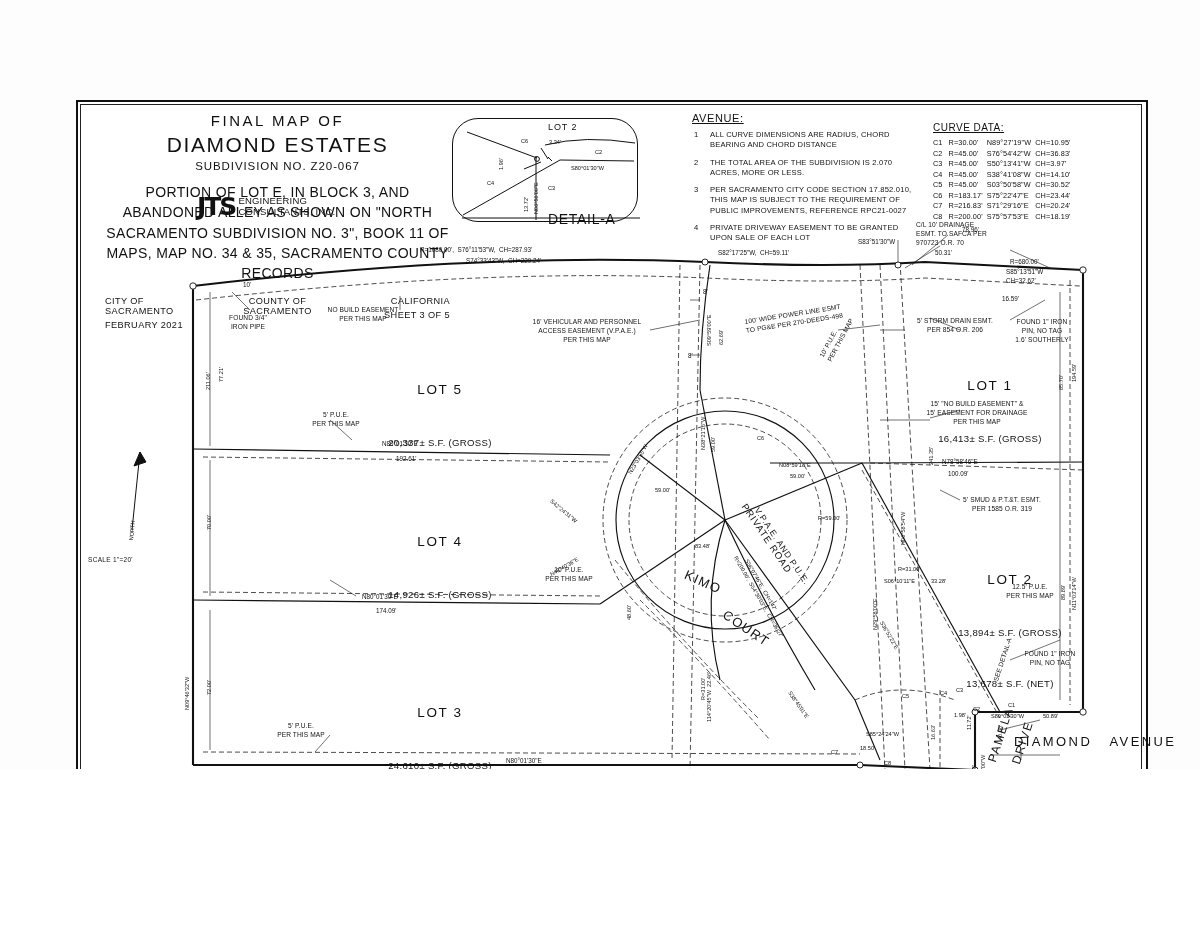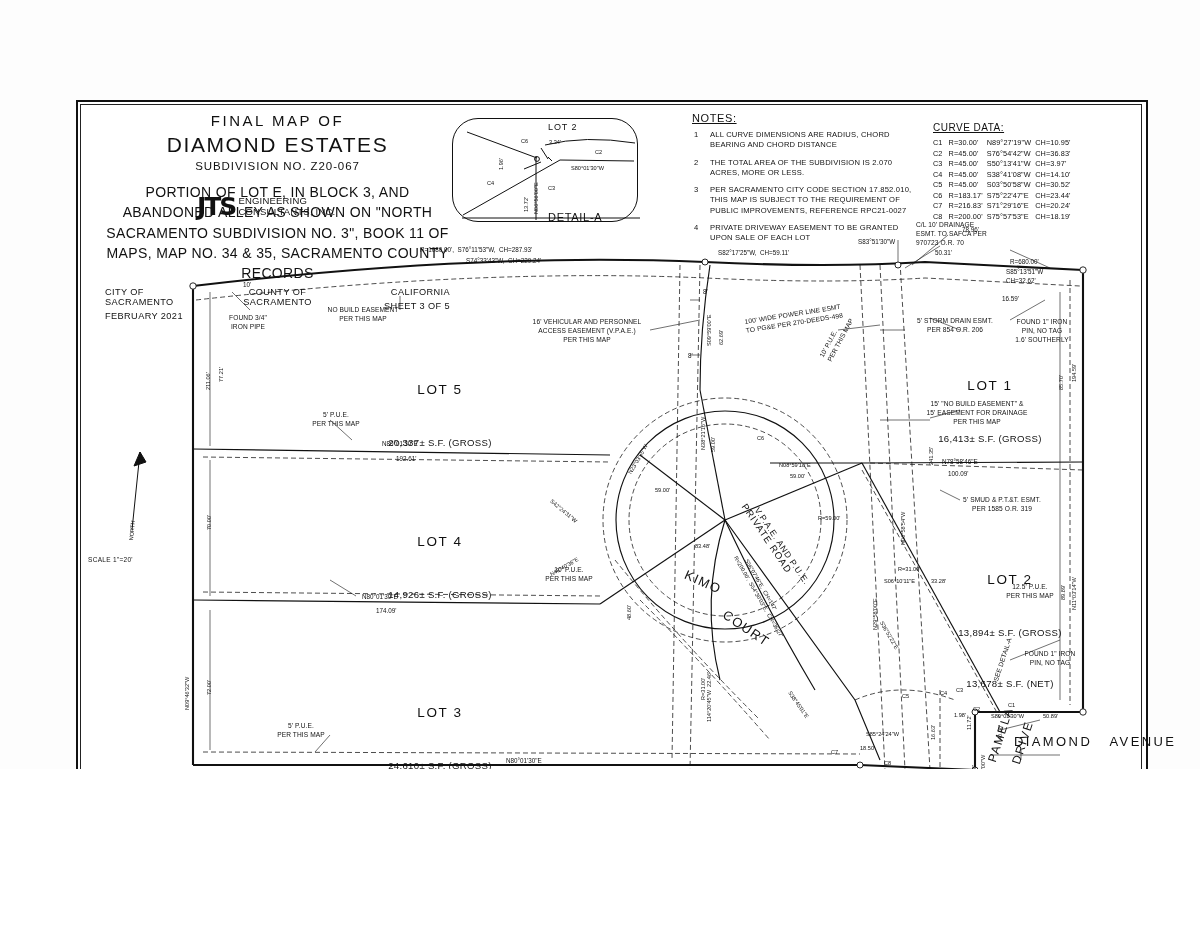--- a/index.html
+++ b/index.html
@@ -41,21 +41,21 @@
     letter-spacing: .2px;
   }
   .ctr { text-align: center; }
 
   
   #title-block { position: absolute; left: 105px; top: 112px; width: 345px; text-align: center; }
   .t-final { font-size: 15px; letter-spacing: 2.5px; }
   .t-name  { font-size: 21px; letter-spacing: 1.6px; margin-top: 4px; }
   .t-sub   { font-size: 11.5px; letter-spacing: .9px; margin-top: 3px; }
   .t-desc  { font-size: 14px; letter-spacing: .35px; margin-top: 10px; line-height: 1.45; }
-  .t-row   { display: flex; justify-content: space-between; font-size: 9.2px; letter-spacing: .4px; gap: 36px; }
+  .t-row   { display: flex; justify-content: space-between; margin-top: 9px; font-size: 9.2px; letter-spacing: .4px; gap: 36px; }
   .t-col   { width: 33%; }
   .t-col.l { text-align: left; }
   .t-col.c { text-align: center; }
   .t-col.r { text-align: right; }
   .t-col div { margin-top: 4px; }
   #jts { position: absolute; left: 197px; top: 192px; display: flex; align-items: center; }
   #jts .mark { font-size: 25px; font-weight: bold; letter-spacing: -2px; font-family: "DejaVu Sans", sans-serif; }
   #jts .txt { font-size: 9.5px; line-height: 1.12; margin-left: 3px; letter-spacing: .2px; }
 
   
@@ -70,21 +70,21 @@
   #curve .hd { font-size: 10px; text-decoration: underline; letter-spacing: .5px; }
   #curve table { border-collapse: collapse; margin-top: 5px; font-size: 7.3px; letter-spacing: .1px; }
   #curve td { padding: 0 4px 0 0; white-space: nowrap; line-height: 1.45; }
   #curve td.id { padding-right: 6px; }
 
   
   #detail-a {
     position: absolute; left: 452px; top: 118px; width: 184px; height: 102px;
     border: 1.4px solid #111; border-radius: 26px; background: #fff;
   }
-  #detail-a-cap { position: absolute; left: 548px; top: 211px; font-size: 11px; letter-spacing: .7px; }
+  #detail-a-cap { position: absolute; left: 548px; top: 211px; font-size: 14px; letter-spacing: .7px; }
 
   
   .lot-name { font-size: 13.5px; letter-spacing: 1.6px; text-align: center; }
   .lot-area { font-size: 9.6px; letter-spacing: .3px; text-align: center; margin-top: 3px; }
   .dim  { font-size: 7.2px; letter-spacing: .1px; }
   .dim6 { font-size: 6.3px; letter-spacing: 0; }
   .dim5 { font-size: 5.6px; letter-spacing: 0; }
   .note-sm { font-size: 6.6px; line-height: 1.35; letter-spacing: .1px; }
   .street { font-size: 13px; letter-spacing: 2.4px; }
 
@@ -137,21 +137,21 @@
     <span class="mark">JTS</span>
     <span class="txt">
       <span>ENGINEERING</span><br>
       <span>CONSULTANTS, INC.</span>
     </span>
   </div>
 
   <div id="rev">2019-024</div>
 
   <div id="notes">
-    <div class="hd">NOTES:</div>
+    <div class="hd">AVENUE:</div>
     <ol>
       <li><span class="num">1</span><span>ALL CURVE DIMENSIONS ARE RADIUS, CHORD BEARING AND
 CHORD DISTANCE</span></li>
       <li><span class="num">2</span><span>THE TOTAL AREA OF THE SUBDIVISION IS 2.070 ACRES, MORE
 OR LESS.</span></li>
       <li><span class="num">3</span><span>PER SACRAMENTO CITY CODE SECTION 17.852.010, THIS MAP
 IS SUBJECT TO THE REQUIREMENT OF PUBLIC IMPROVEMENTS,
 REFERENCE RPC21-0027</span></li>
       <li><span class="num">4</span><span>PRIVATE DRIVEWAY EASEMENT TO BE GRANTED UPON SALE OF
 EACH LOT</span></li>

